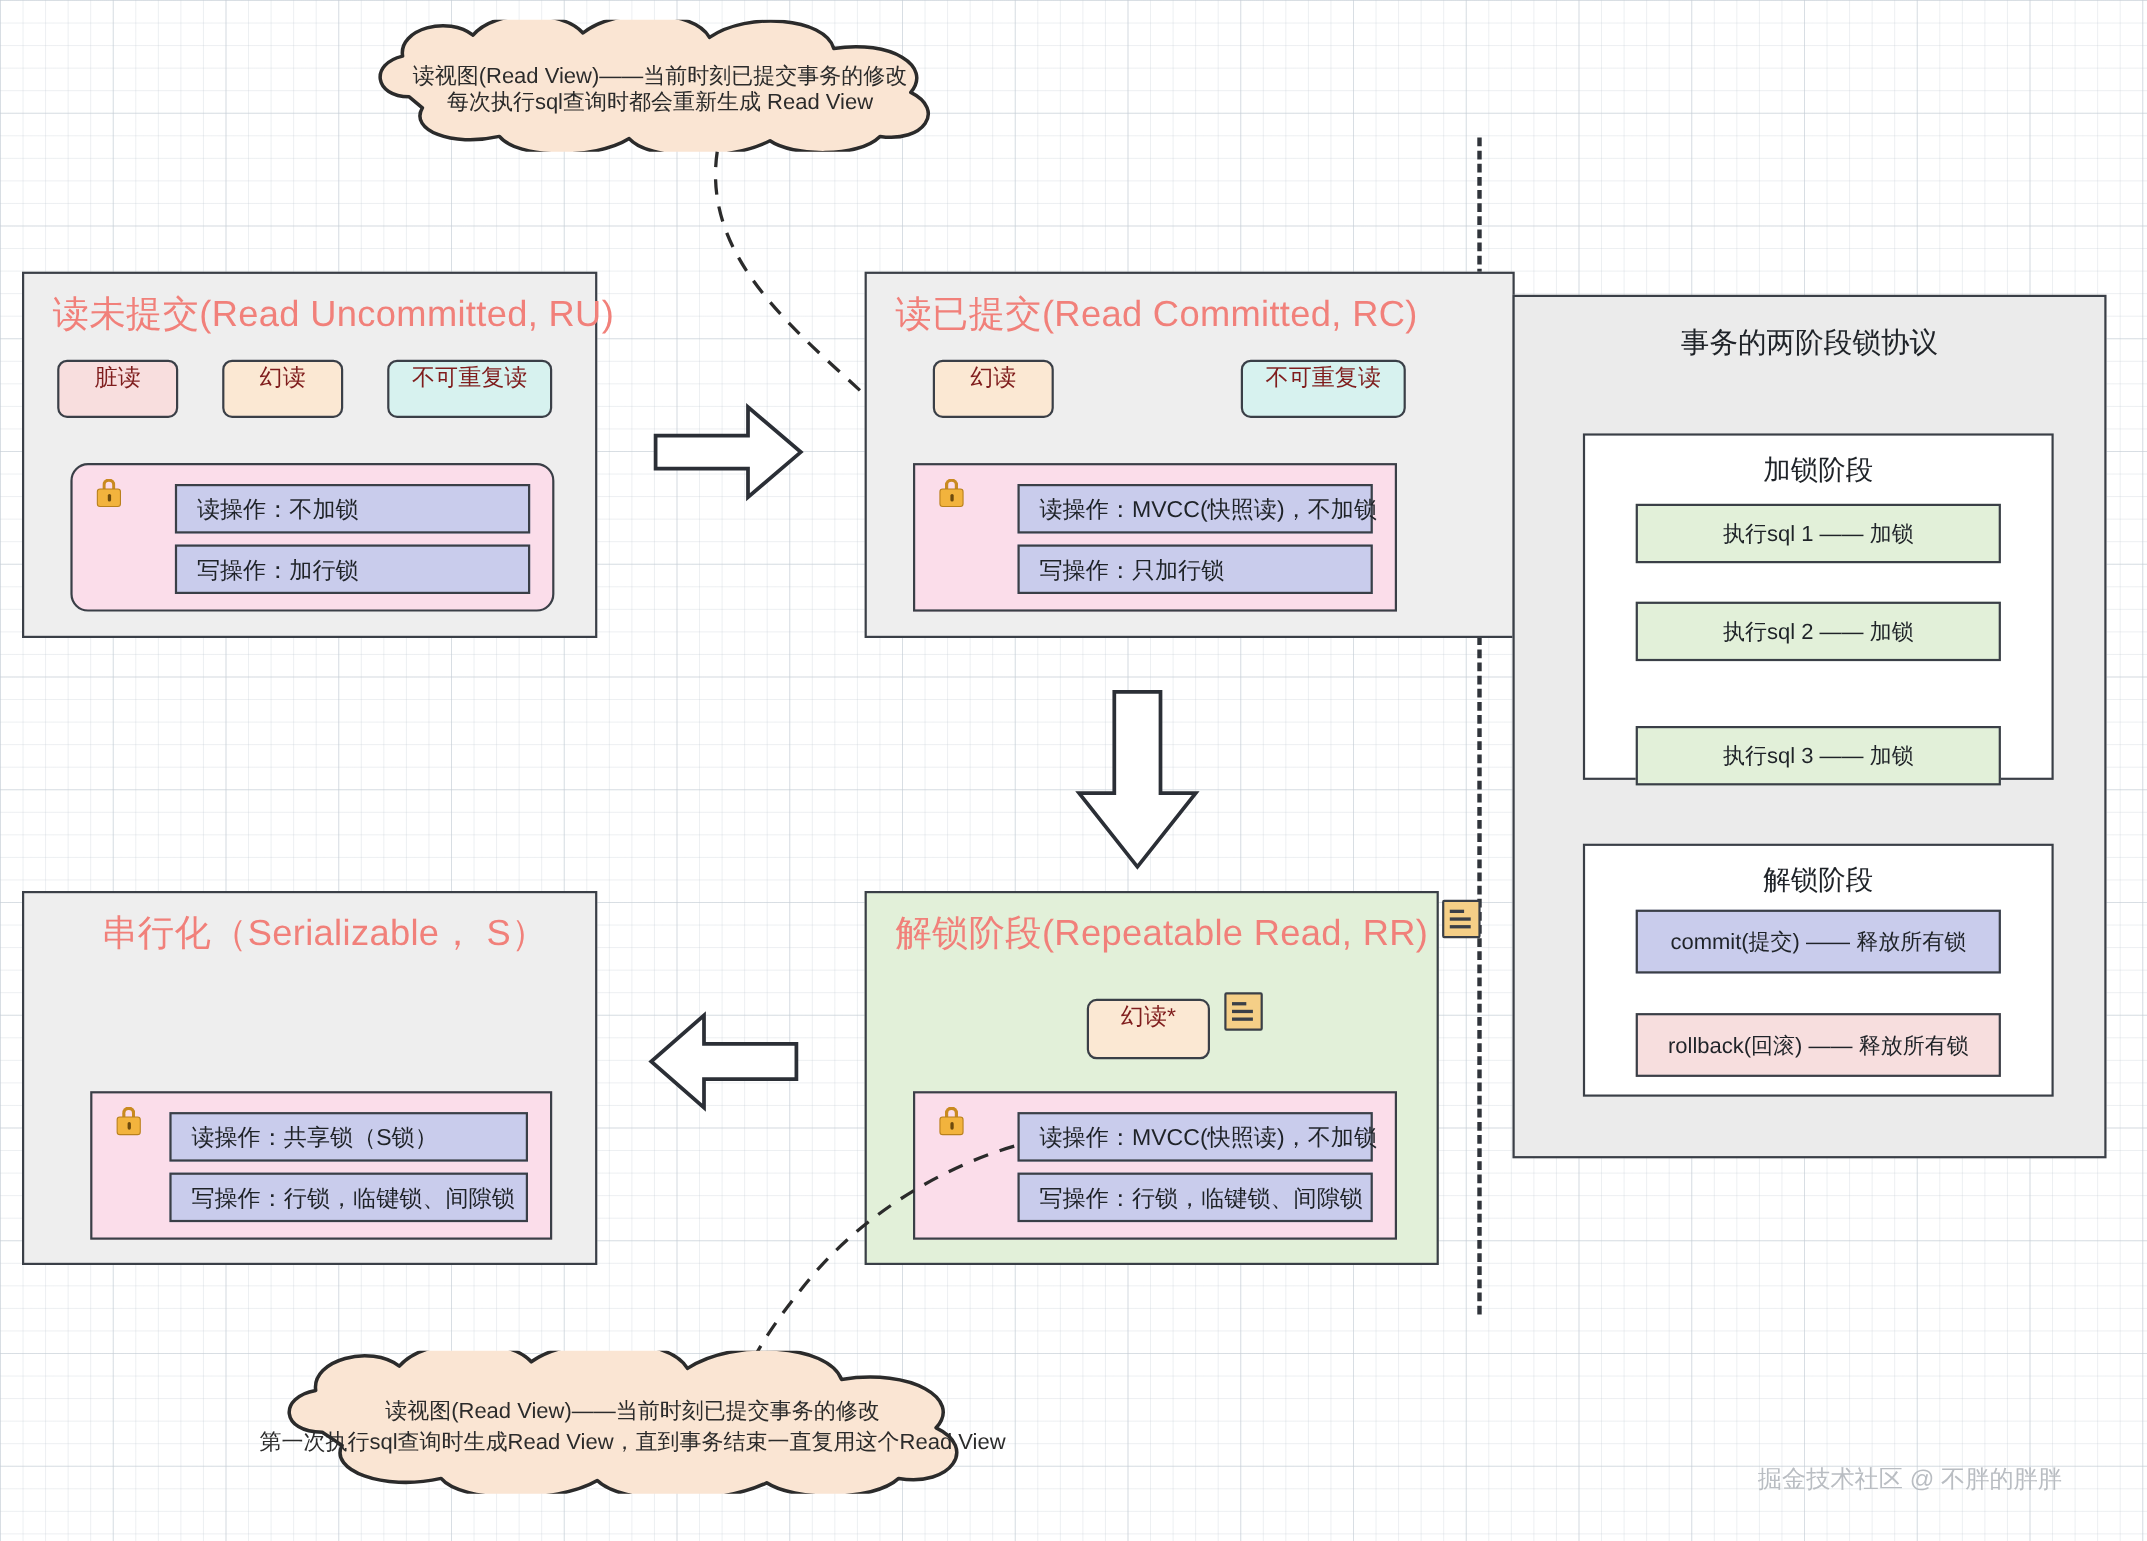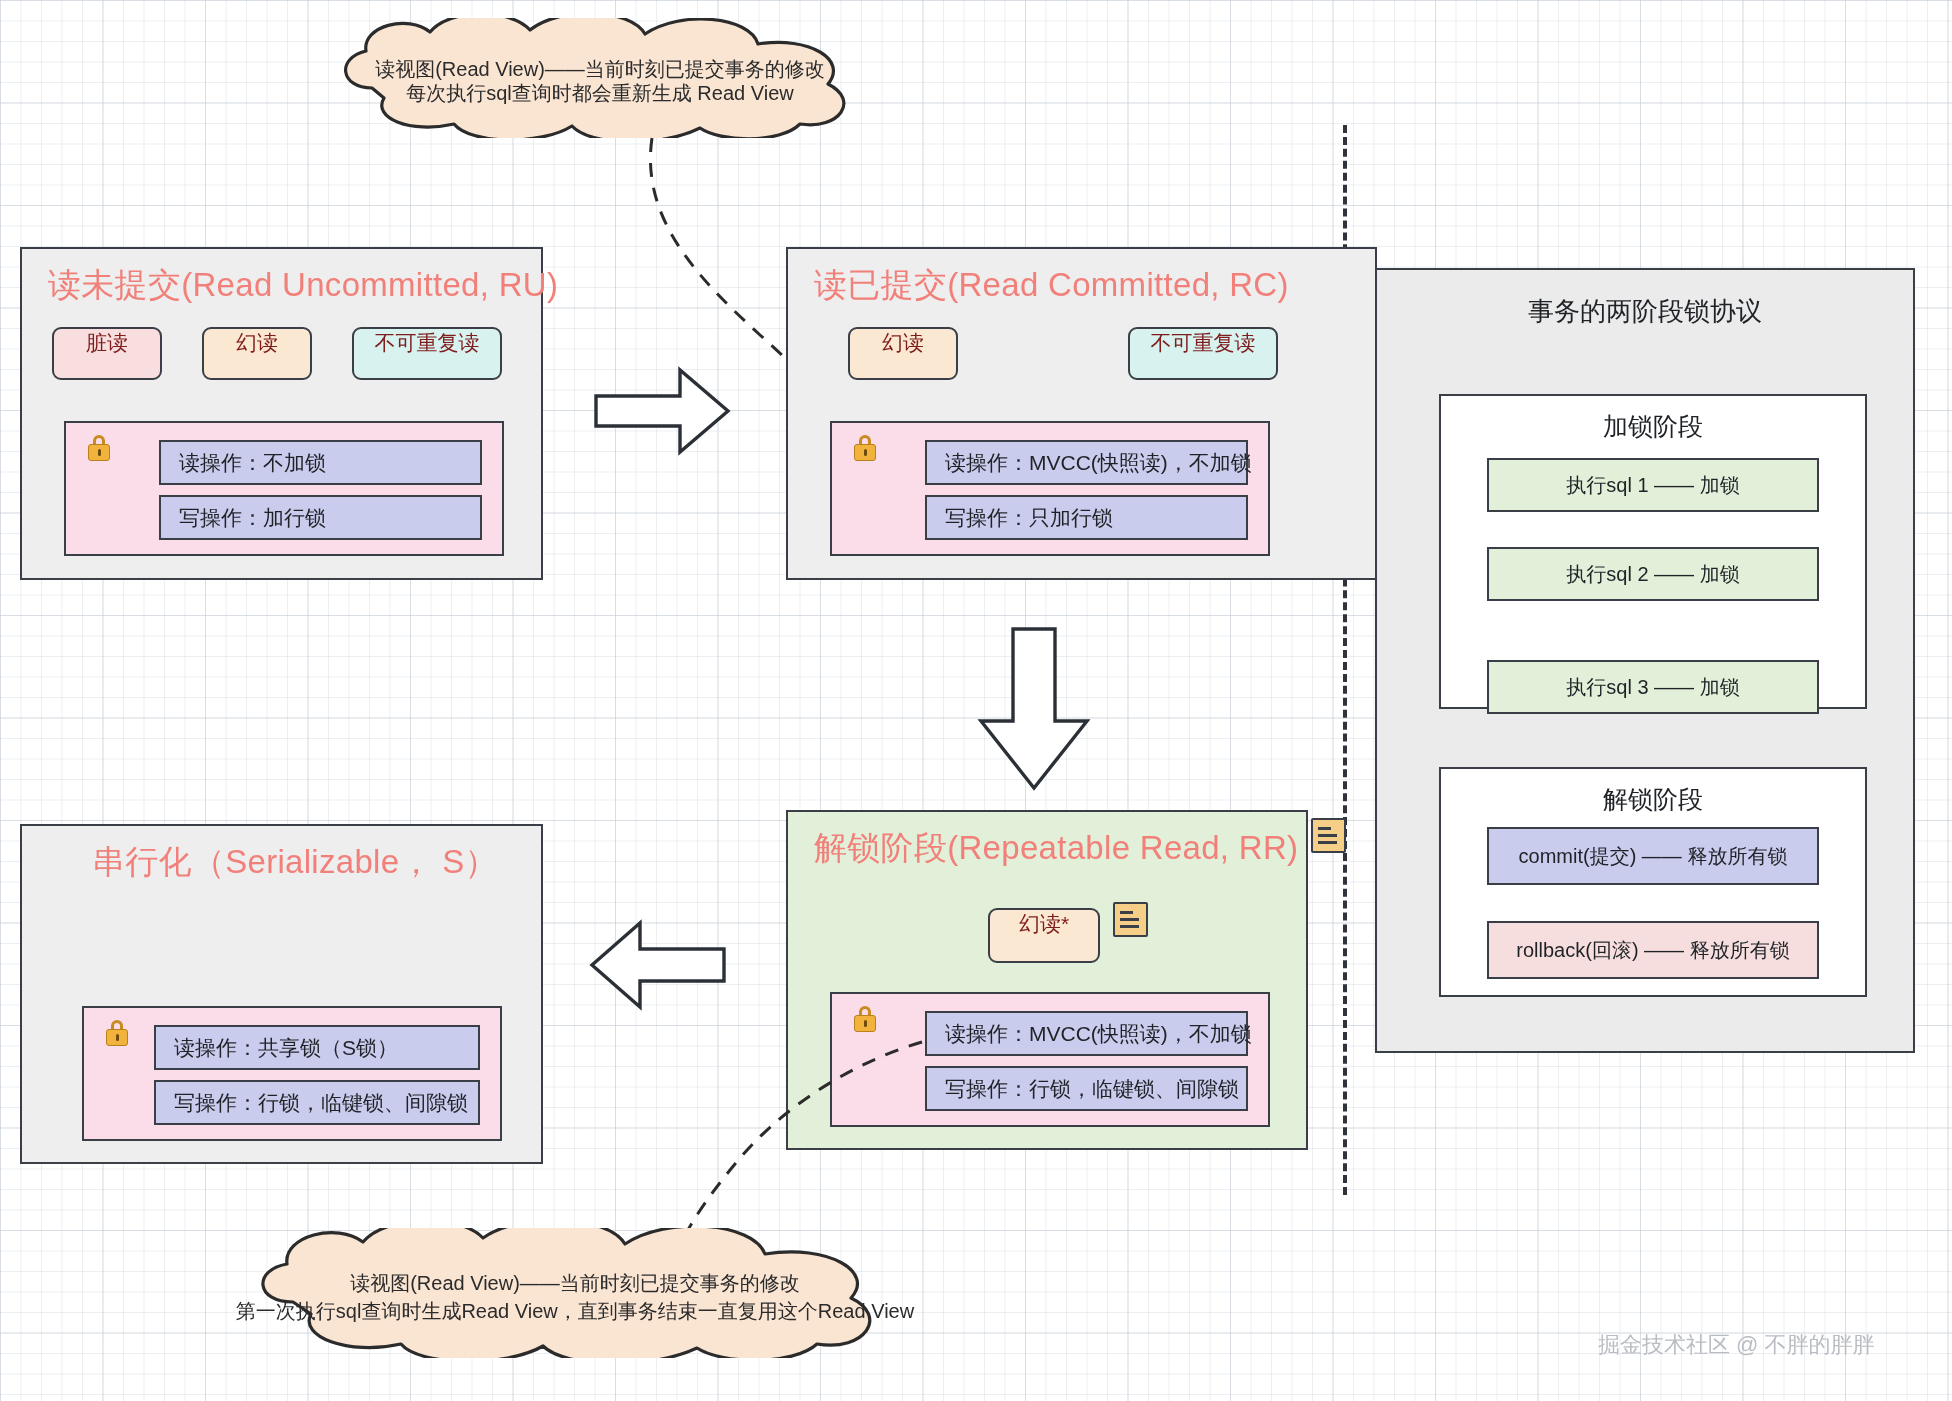--- a/index.html
+++ b/index.html
@@ -181,56 +181,56 @@
   <div class="abs chip dirty" style="left:30px;top:78px;width:110px;height:53px;">
     <span>脏读</span>
   </div>
   <div class="abs chip phantom" style="left:180px;top:78px;width:110px;height:53px;">
     <span>幻读</span>
   </div>
   <div class="abs chip nonrep" style="left:330px;top:78px;width:150px;height:53px;">
     <span>不可重复读</span>
   </div>
 
+  <div class="abs lockgrp" style="left:42px;top:172px;width:440px;height:135px;border-radius:16px;">
+    <div class="lock-icon" style="left:22px;top:12px;">
+      <span class="shackle"></span>
+      <span class="body"></span>
+    </div>
+    <div class="abs oprow" style="left:93px;top:17px;width:323px;height:45px;">
+      <span>读操作：不加锁</span>
+    </div>
+    <div class="abs oprow" style="left:93px;top:72px;width:323px;height:45px;">
+      <span>写操作：加行锁</span>
+    </div>
+  </div>
+</div>
+
+<div class="abs arrow" style="left:592px;top:362px;width:140px;height:98px;">
+  <svg width="140" height="98" viewBox="0 0 140 98">
+    <path d="M4 34 L88 34 L88 8 L136 49 L88 90 L88 64 L4 64 Z" fill="#ffffff" stroke="#2b2f36" stroke-width="3.4" stroke-linejoin="miter"></path>
+  </svg>
+</div>
+
+<div class="abs level-box" style="left:786px;top:247px;width:591px;height:333px;">
+  <div class="level-title left-al">读已提交(Read Committed, RC)</div>
+
+  <div class="abs chip phantom" style="left:60px;top:78px;width:110px;height:53px;">
+    <span>幻读</span>
+  </div>
+  <div class="abs chip nonrep" style="left:340px;top:78px;width:150px;height:53px;">
+    <span>不可重复读</span>
+  </div>
+
   <div class="abs lockgrp" style="left:42px;top:172px;width:440px;height:135px;">
     <div class="lock-icon" style="left:22px;top:12px;">
       <span class="shackle"></span>
       <span class="body"></span>
     </div>
     <div class="abs oprow" style="left:93px;top:17px;width:323px;height:45px;">
-      <span>读操作：不加锁</span>
-    </div>
-    <div class="abs oprow" style="left:93px;top:72px;width:323px;height:45px;">
-      <span>写操作：加行锁</span>
-    </div>
-  </div>
-</div>
-
-<div class="abs arrow" style="left:592px;top:362px;width:140px;height:98px;">
-  <svg width="140" height="98" viewBox="0 0 140 98">
-    <path d="M4 34 L88 34 L88 8 L136 49 L88 90 L88 64 L4 64 Z" fill="#ffffff" stroke="#2b2f36" stroke-width="3.4" stroke-linejoin="miter"></path>
-  </svg>
-</div>
-
-<div class="abs level-box" style="left:786px;top:247px;width:591px;height:333px;">
-  <div class="level-title left-al">读已提交(Read Committed, RC)</div>
-
-  <div class="abs chip phantom" style="left:60px;top:78px;width:110px;height:53px;">
-    <span>幻读</span>
-  </div>
-  <div class="abs chip nonrep" style="left:340px;top:78px;width:150px;height:53px;">
-    <span>不可重复读</span>
-  </div>
-
-  <div class="abs lockgrp" style="left:42px;top:172px;width:440px;height:135px;">
-    <div class="lock-icon" style="left:22px;top:12px;">
-      <span class="shackle"></span>
-      <span class="body"></span>
-    </div>
-    <div class="abs oprow" style="left:93px;top:17px;width:323px;height:45px;">
       <span>读操作：MVCC(快照读)，不加锁</span>
     </div>
     <div class="abs oprow" style="left:93px;top:72px;width:323px;height:45px;">
       <span>写操作：只加行锁</span>
     </div>
   </div>
 </div>
 
 <div class="abs arrow" style="left:975px;top:625px;width:118px;height:168px;">
   <svg width="118" height="168" viewBox="0 0 118 168">
@@ -269,21 +269,21 @@
   <i style="top:14px;width:19px;"></i>
   <i style="top:21px;width:19px;"></i>
 </div>
 
 <div class="abs arrow" style="left:588px;top:905px;width:140px;height:120px;">
   <svg width="140" height="120" viewBox="0 0 140 120">
     <path d="M136 44 L52 44 L52 18 L4 60 L52 102 L52 76 L136 76 Z" fill="#ffffff" stroke="#2b2f36" stroke-width="3.4" stroke-linejoin="miter"></path>
   </svg>
 </div>
 
-<div class="abs level-box" style="left:20px;top:810px;width:523px;height:340px;margin-top:14px;">
+<div class="abs level-box" style="left:20px;top:810px;width:523px;height:340px;">
   <div class="level-title left-al" style="padding-left:70px;">串行化（Serializable， S）</div>
 
   <div class="abs lockgrp" style="left:60px;top:180px;width:420px;height:135px;">
     <div class="lock-icon" style="left:22px;top:12px;">
       <span class="shackle"></span>
       <span class="body"></span>
     </div>
     <div class="abs oprow" style="left:70px;top:17px;width:326px;height:45px;">
       <span>读操作：共享锁（S锁）</span>
     </div>

